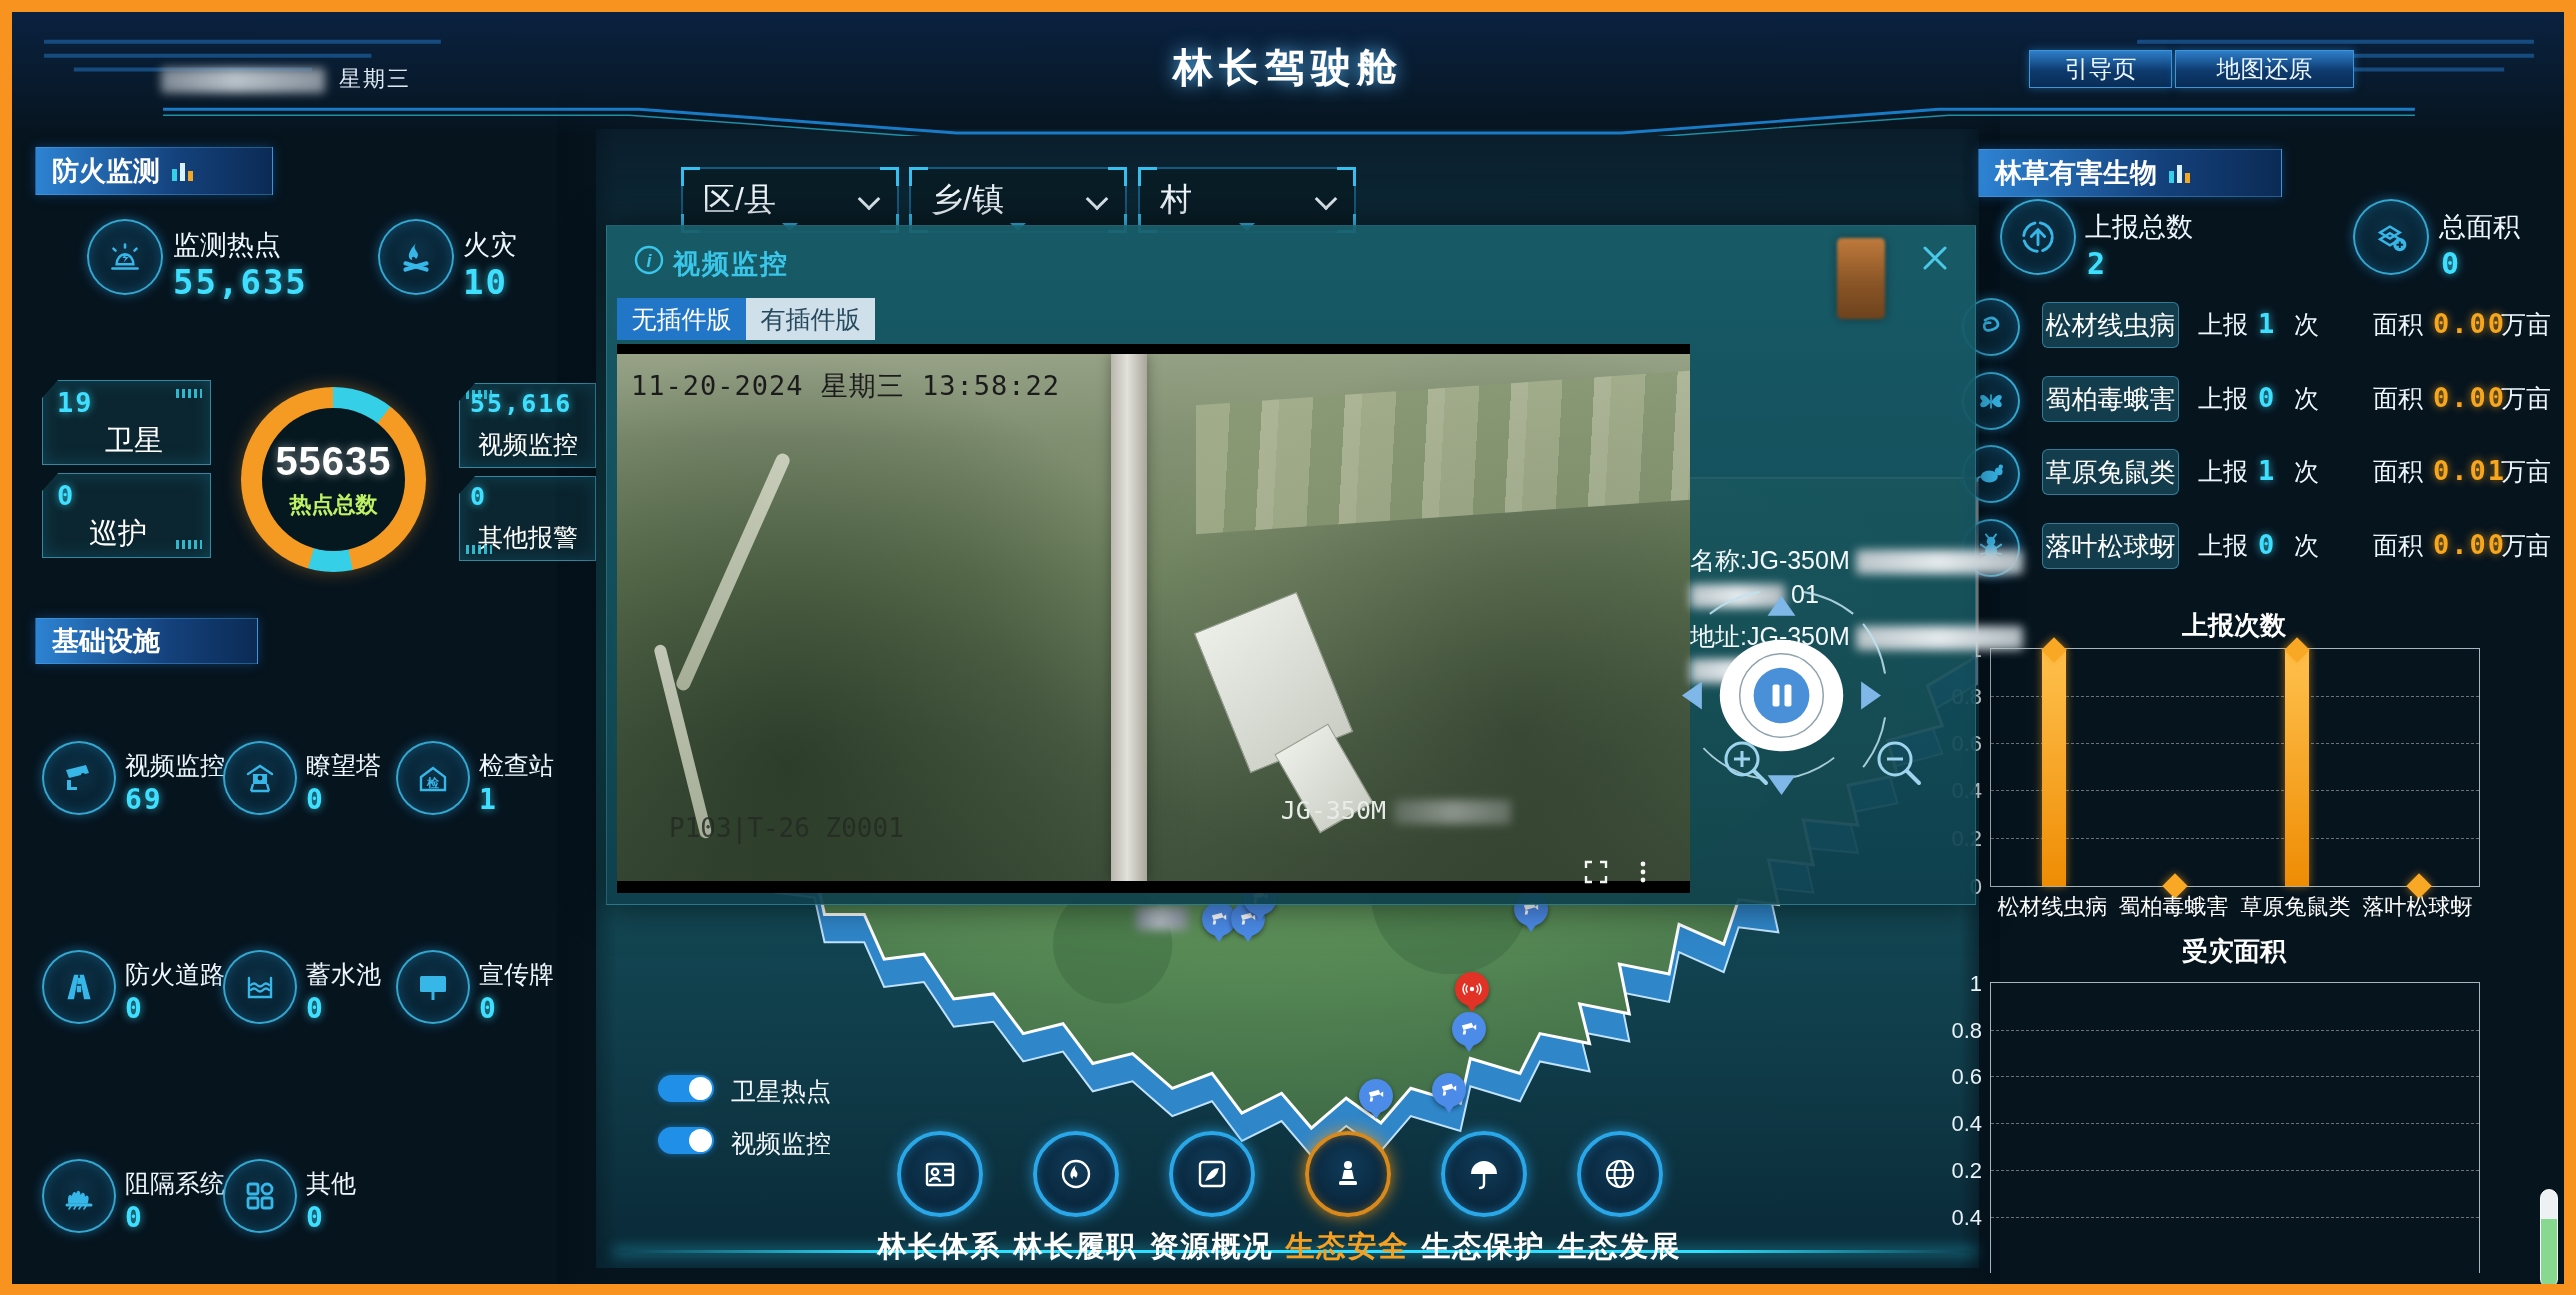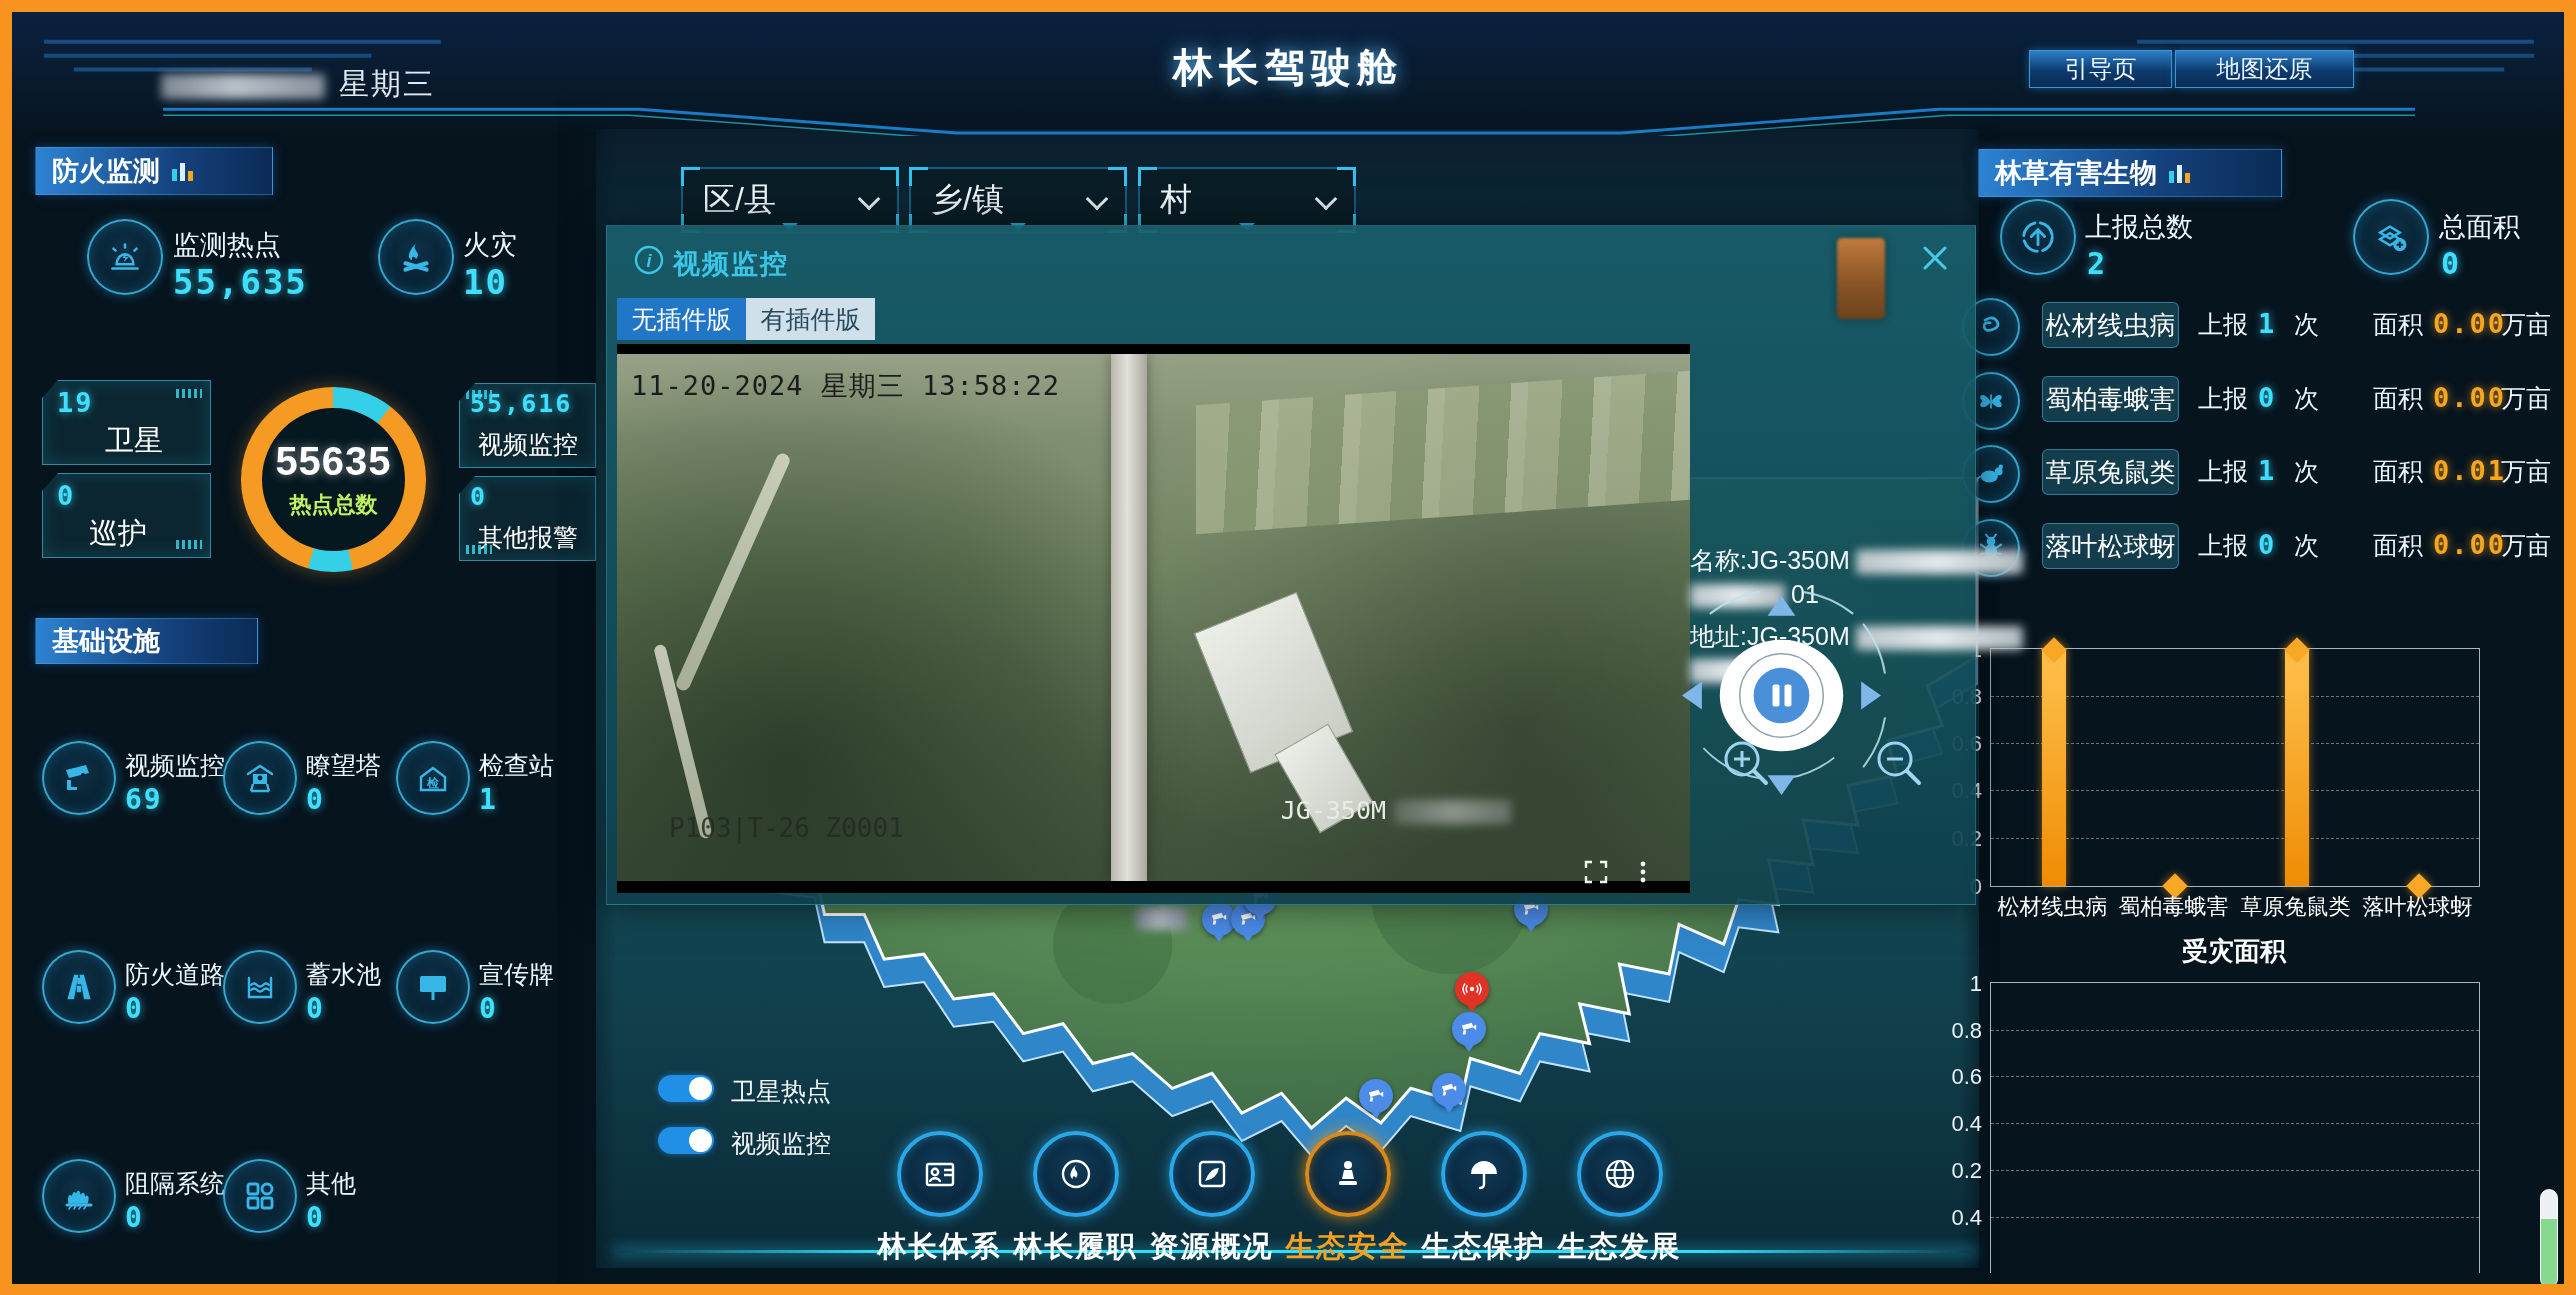--- a/index.html
+++ b/index.html
@@ -8,21 +8,21 @@
   .frame{position:absolute;inset:0;border:12px solid #f7931e;z-index:60;pointer-events:none;}
   .abs{position:absolute;}
   
   .hdr{position:absolute;left:12px;top:12px;right:12px;height:124px;z-index:4;
        background:linear-gradient(180deg,#0a2140 0%,#081a2c 60%,rgba(8,22,40,0));}
   .page-title{position:absolute;left:0;right:0;top:28px;text-align:center;font-size:40px;font-weight:bold;
        letter-spacing:6px;color:#fff;text-shadow:0 0 18px rgba(90,190,255,.9);}
   .hdr-btn{position:absolute;height:36px;line-height:36px;text-align:center;font-size:24px;color:#eaf6ff;
        background:linear-gradient(180deg,#2d7fc9,#0d3a6e 55%,#0a2c55);border:1px solid #3f95d8;
        box-shadow:0 0 8px rgba(40,140,220,.5);cursor:pointer;}
-  .date-row{position:absolute;left:149px;top:52px;height:30px;font-size:30px;color:#dfeaf4;letter-spacing:2px;}
+  .date-row{position:absolute;left:149px;top:52px;height:30px;font-size:22px;color:#dfeaf4;letter-spacing:2px;}
   .blur{display:inline-block;vertical-align:middle;border-radius:3px;filter:blur(5px);
         background:linear-gradient(90deg,#7c8793,#b9c2ca 45%,#86909b);}
   
   .digital{font-family:"DejaVu Sans Mono",monospace;font-weight:bold;color:#3fe0ff;
            text-shadow:0 0 9px rgba(63,224,255,.75);letter-spacing:2px;}
   .digital.orange{color:#f8a61d;text-shadow:0 0 9px rgba(248,166,29,.7);}
   .chip{position:absolute;display:flex;align-items:center;gap:10px;padding:0 16px;height:46px;
         background:linear-gradient(90deg,#2d83d3,#14417c 60%,#0b2b55);border:1px solid rgba(90,180,240,.35);
         font-size:27px;font-weight:bold;color:#fff;box-shadow:0 0 10px rgba(20,90,160,.5);}
   .circ{position:absolute;border-radius:50%;border:2px solid rgba(62,190,235,.85);
@@ -615,20 +615,21 @@
       </span>
     <span class="pr-chip">落叶松球蚜</span>
     <span class="pr-w" style="left:250px;">上报</span>
     <span class="digital" style="left:310px;font-size:27px;">0</span>
     <span class="pr-w" style="left:346px;">次</span>
     <span class="pr-w" style="left:425px;">面积</span>
     <span class="digital orange" style="left:485px;font-size:27px;">0.00</span>
     <span class="pr-w" style="left:553px;">万亩</span>
   </div>
 
+  <div class="chart-title" style="top:608px;">上报次数</div>
   <div class="plot" style="top:648px;height:237px;">
     <div class="gline" style="top:47px;"></div>
       <div class="gline" style="top:94px;"></div>
     <div class="gline" style="top:141px;"></div>
       <div class="gline" style="top:189px;"></div>
     <div class="vbar" style="left:51px;">
         <div class="vbar-fill" style="height: 236px;">
           <div class="vbar-cap"></div>
         </div>
       </div>

